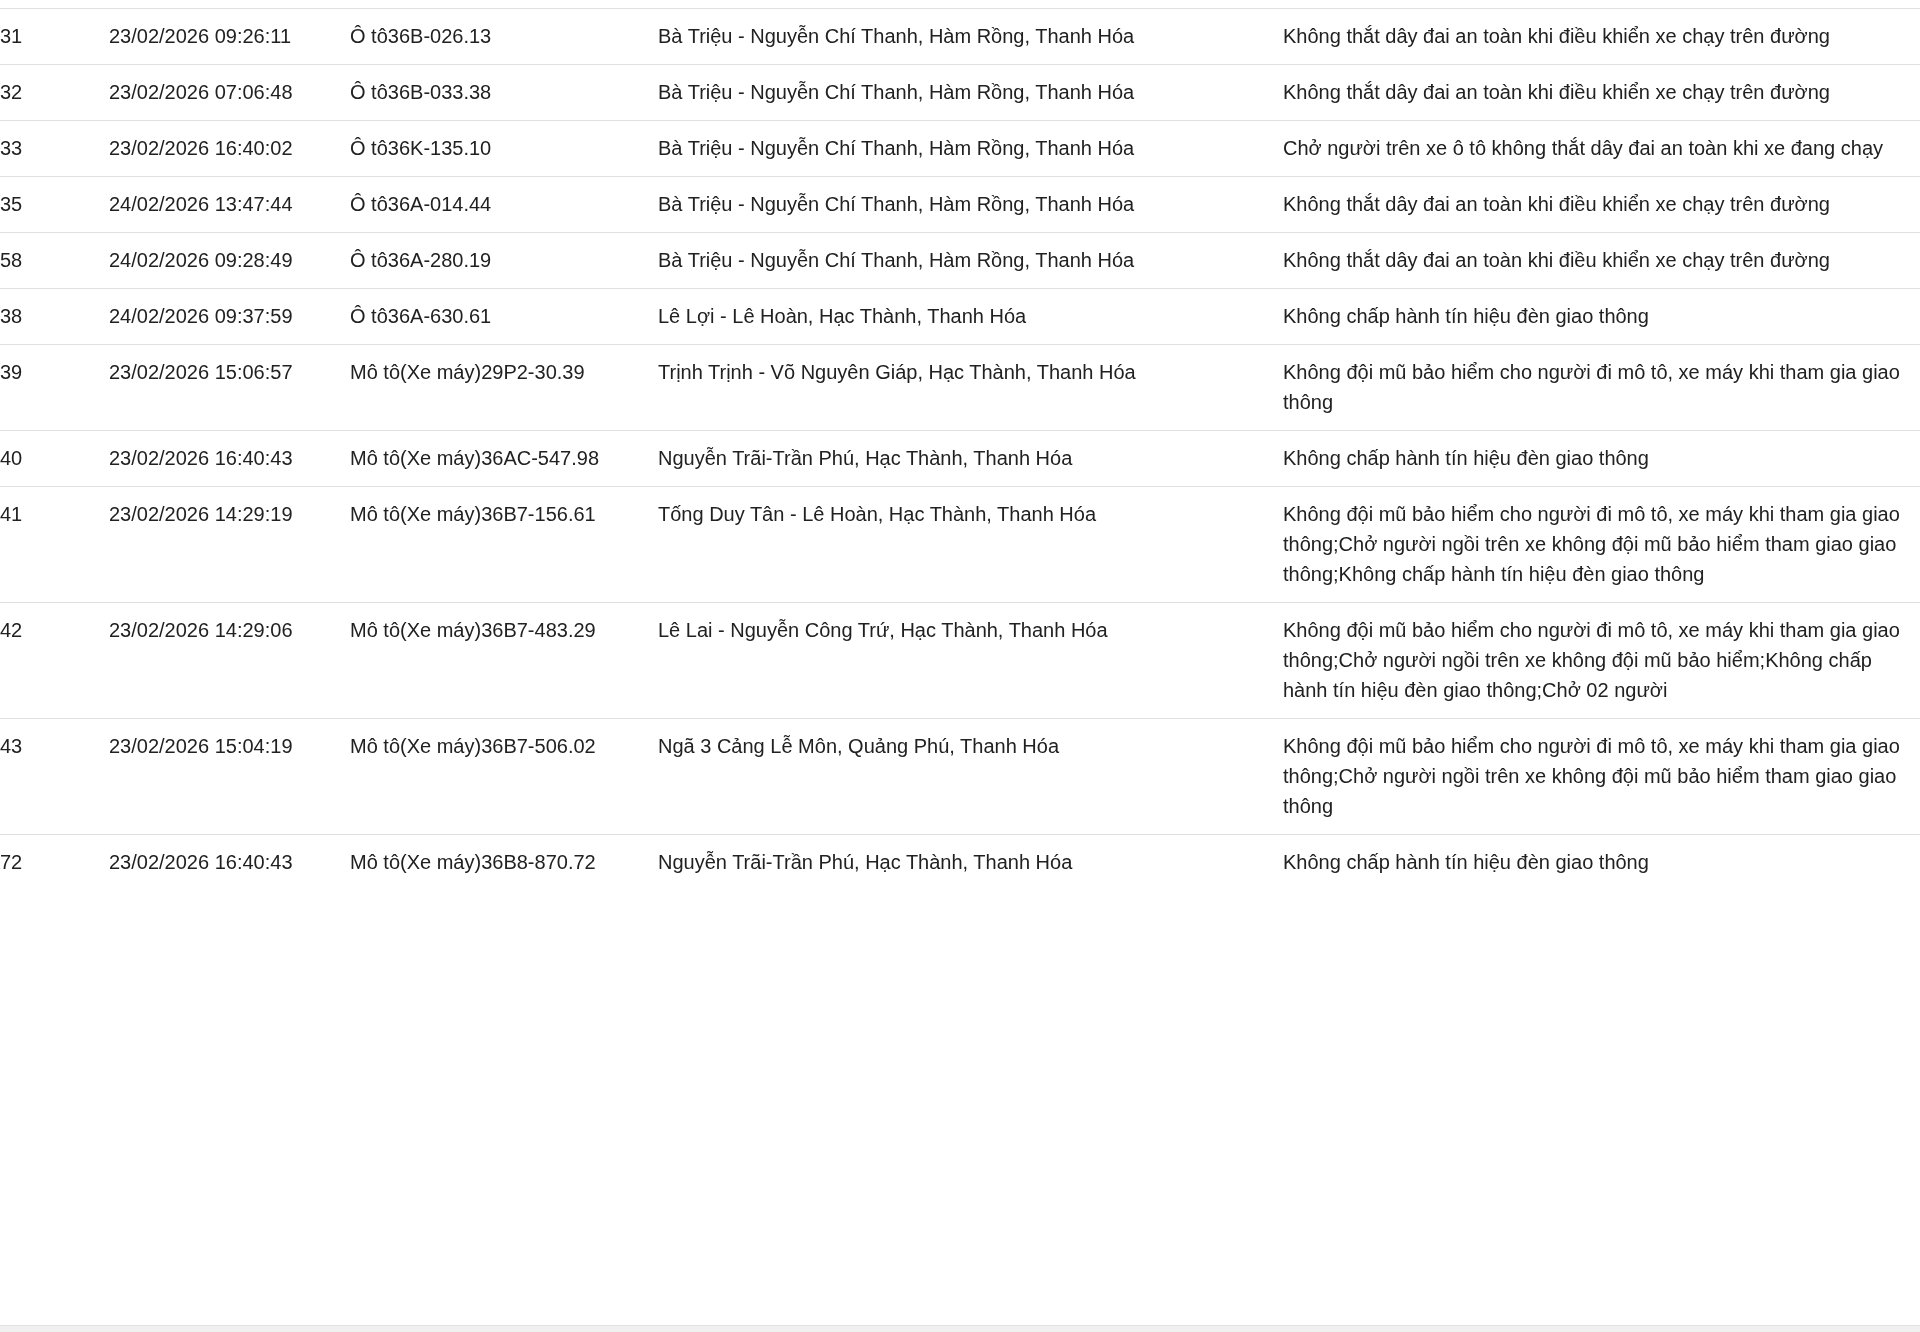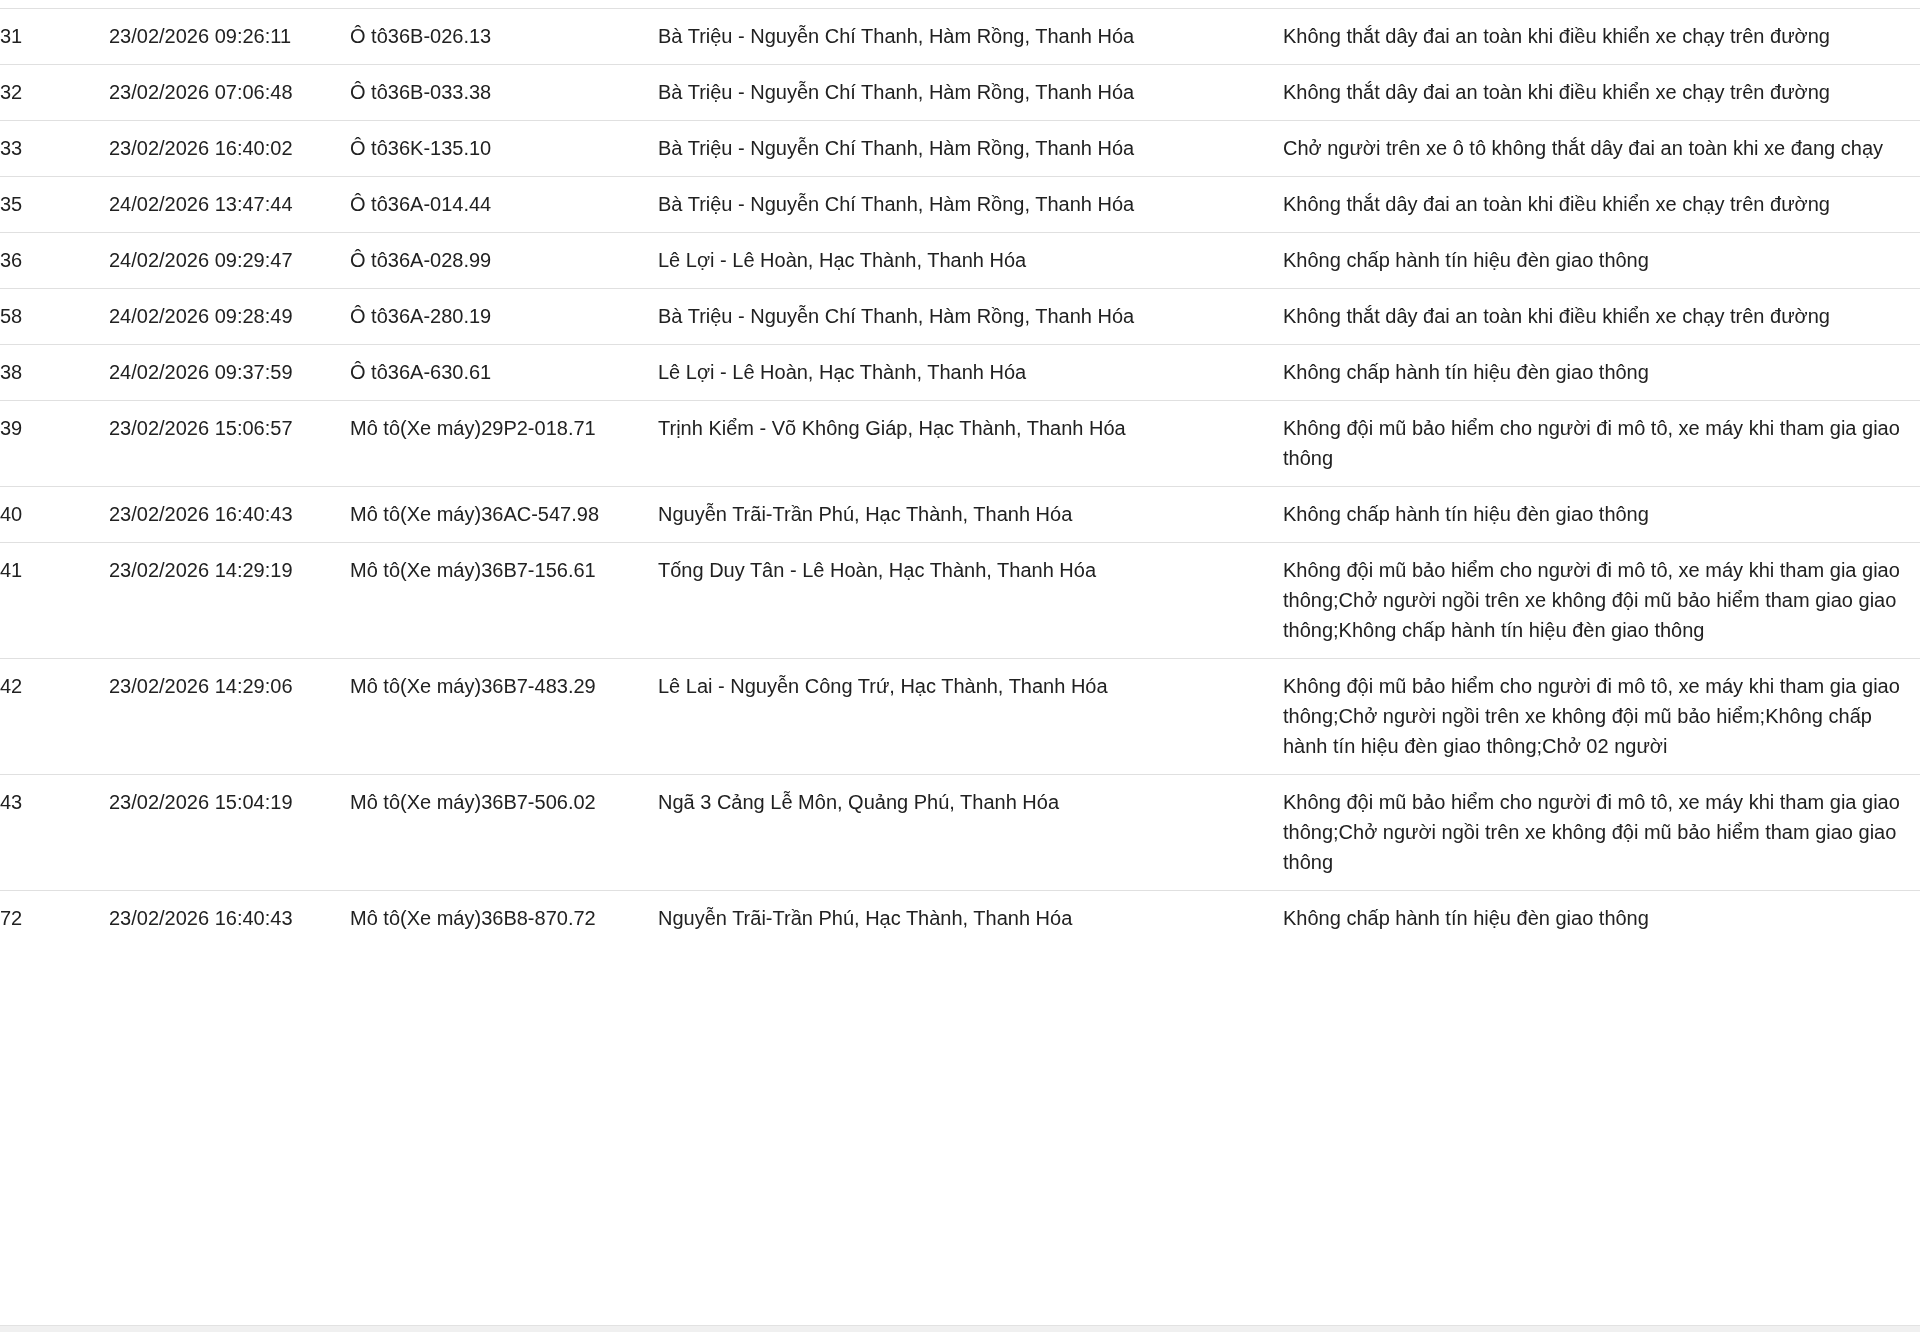--- a/index.html
+++ b/index.html
@@ -79,45 +79,38 @@
         <td class="c5">Chở người trên xe ô tô không thắt dây đai an toàn khi xe đang chạy</td>
       </tr>
       <tr>
         <td class="c1">35</td>
         <td class="c2">24/02/2026 13:47:44</td>
         <td class="c3">Ô tô36A-014.44</td>
         <td class="c4">Bà Triệu - Nguyễn Chí Thanh, Hàm Rồng, Thanh Hóa</td>
         <td class="c5">Không thắt dây đai an toàn khi điều khiển xe chạy trên đường</td>
       </tr>
       <tr>
-        <td class="c1">36</td>
-        <td class="c2">24/02/2026 09:29:47</td>
-        <td class="c3">Ô tô36A-028.99</td>
-        <td class="c4">Lê Lợi - Lê Hoàn, Hạc Thành, Thanh Hóa</td>
-        <td class="c5">Không chấp hành tín hiệu đèn giao thông</td>
-      </tr>
-      <tr>
         <td class="c1">58</td>
         <td class="c2">24/02/2026 09:28:49</td>
         <td class="c3">Ô tô36A-280.19</td>
         <td class="c4">Bà Triệu - Nguyễn Chí Thanh, Hàm Rồng, Thanh Hóa</td>
         <td class="c5">Không thắt dây đai an toàn khi điều khiển xe chạy trên đường</td>
       </tr>
       <tr>
         <td class="c1">38</td>
         <td class="c2">24/02/2026 09:37:59</td>
         <td class="c3">Ô tô36A-630.61</td>
         <td class="c4">Lê Lợi - Lê Hoàn, Hạc Thành, Thanh Hóa</td>
         <td class="c5">Không chấp hành tín hiệu đèn giao thông</td>
       </tr>
       <tr>
         <td class="c1">39</td>
         <td class="c2">23/02/2026 15:06:57</td>
-        <td class="c3">Mô tô(Xe máy)29P2-018.71</td>
-        <td class="c4">Trịnh Kiểm - Võ Không Giáp, Hạc Thành, Thanh Hóa</td>
+        <td class="c3">Mô tô(Xe máy)29P2-30.39</td>
+        <td class="c4">Trịnh Trịnh - Võ Nguyên Giáp, Hạc Thành, Thanh Hóa</td>
         <td class="c5">Không đội mũ bảo hiểm cho người đi mô tô, xe máy khi tham gia giao thông</td>
       </tr>
       <tr>
         <td class="c1">40</td>
         <td class="c2">23/02/2026 16:40:43</td>
         <td class="c3">Mô tô(Xe máy)36AC-547.98</td>
         <td class="c4">Nguyễn Trãi-Trần Phú, Hạc Thành, Thanh Hóa</td>
         <td class="c5">Không chấp hành tín hiệu đèn giao thông</td>
       </tr>
       <tr>

